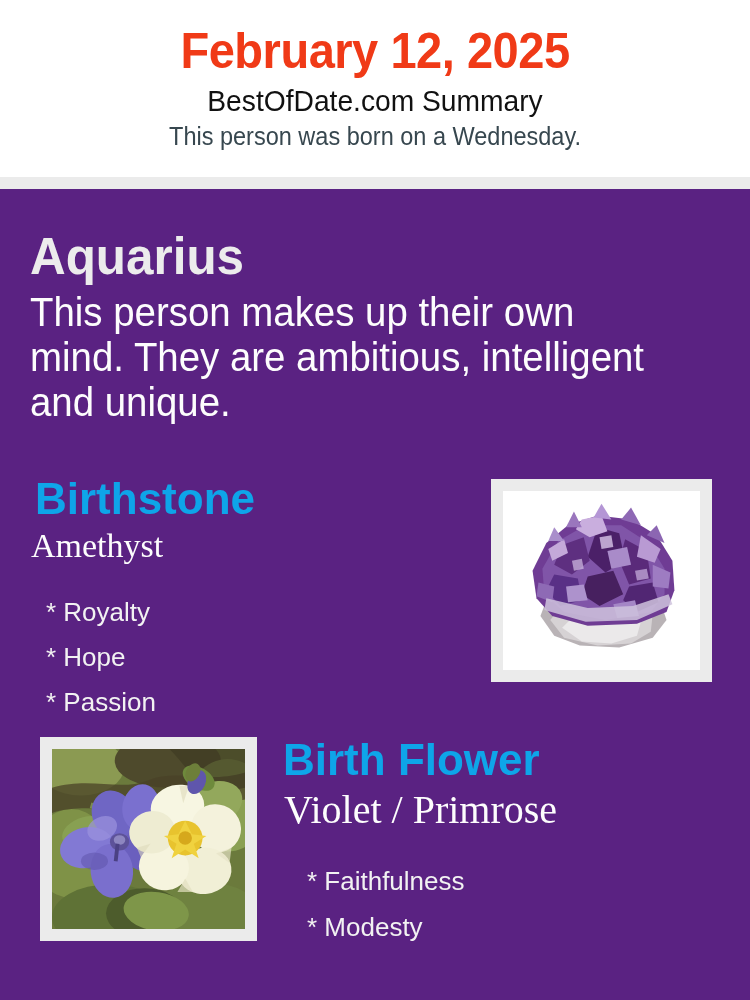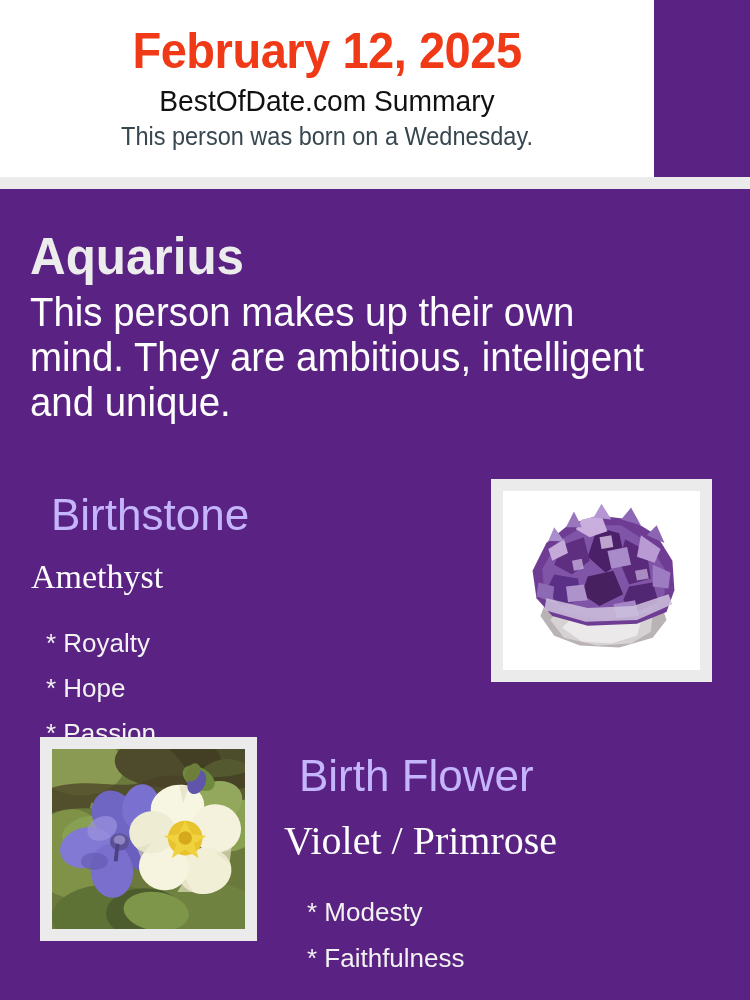--- a/index.html
+++ b/index.html
@@ -18,21 +18,21 @@
     position: relative;
     width: 750px;
     height: 1000px;
     background: #5a2282;
   }
 
   
   .header {
     position: absolute;
     left: 0; top: 0;
-    width: 654px;
+    width: 750px;
     height: 177px;
     background: #ffffff;
     text-align: center;
   }
   .header-date {
     margin: 0;
     padding-top: 22px;
     font-family: "Liberation Sans Narrow", "Liberation Sans", sans-serif;
     font-size: 50px;
     font-weight: bold;
@@ -147,26 +147,26 @@
   .flower-svg { display:block; width:100%; height:100%; }
 
   
   .birthstone {
     position: absolute;
     left: 30px;
     top: 285px;
     width: 440px;
   }
   .section-title {
-    margin: 16px;
+    margin: 0;
     font-family: "Liberation Sans", sans-serif;
     font-size: 44px;
-    font-weight: normal;
+    font-weight: bold;
     line-height: 50px;
-    color: #c4b5fd;
+    color: #0ea5e9;
   }
   .birthstone .section-title { padding-left: 5px; }
   .section-name {
     margin: 1px;
     padding-top: 1px;
     font-family: Liberation Serif, serif;
     font-size: 34px;
     font-weight: normal;
     line-height: 40px;
     color: #fdfdfd;
@@ -341,19 +341,19 @@
           <ellipse cx="150" cy="36" rx="9" ry="13" fill="#5f56ac" transform="rotate(25 150 36)"></ellipse>
           <ellipse cx="146" cy="26" rx="7" ry="10" fill="#6d7f3a" transform="rotate(30 146 26)"></ellipse>
         </svg>
       </div>
     </div>
 
     <div class="birthflower">
       <h2 class="section-title">Birth Flower</h2>
       <div class="section-name">Violet / Primrose</div>
       <ul class="traits">
+        <li class="trait">* Faithfulness</li>
         <li class="trait">* Modesty</li>
-        <li class="trait">* Faithfulness</li>
       </ul>
     </div>
 
   </div>
 </div>
 
 </body></html>

